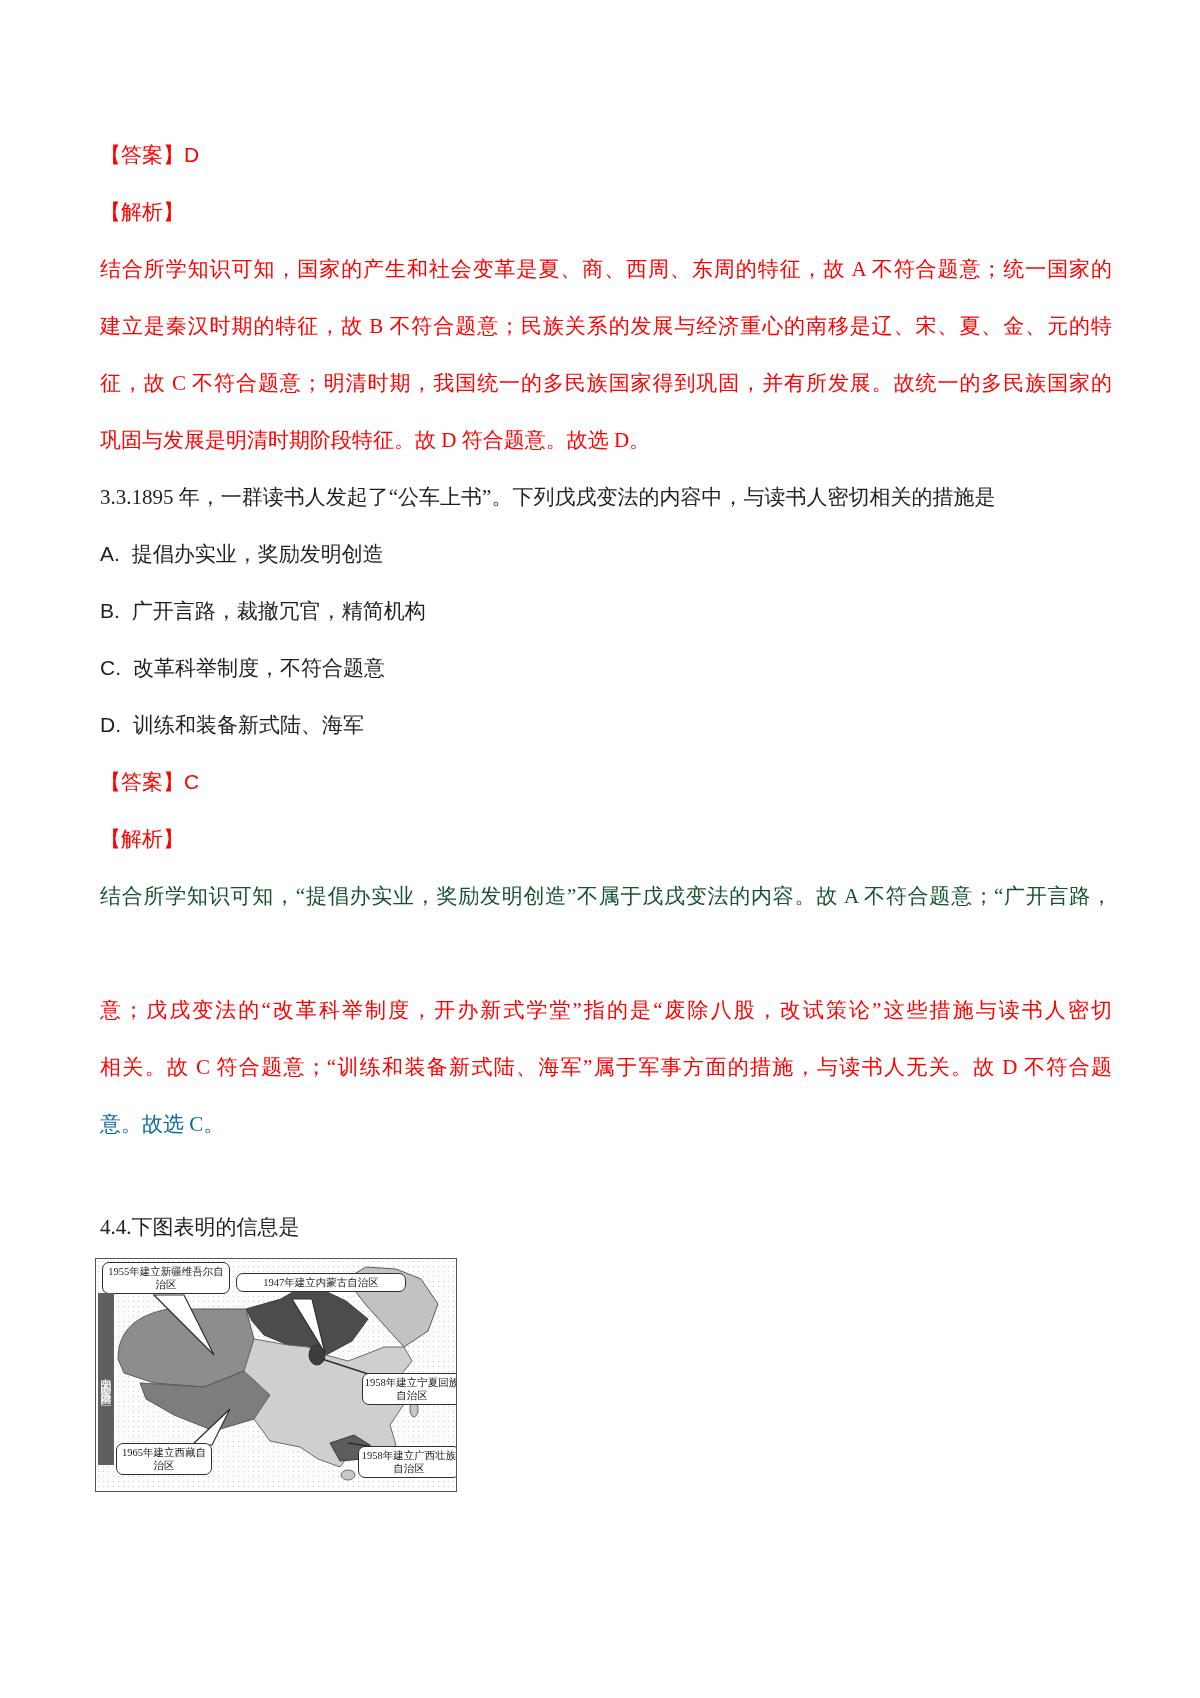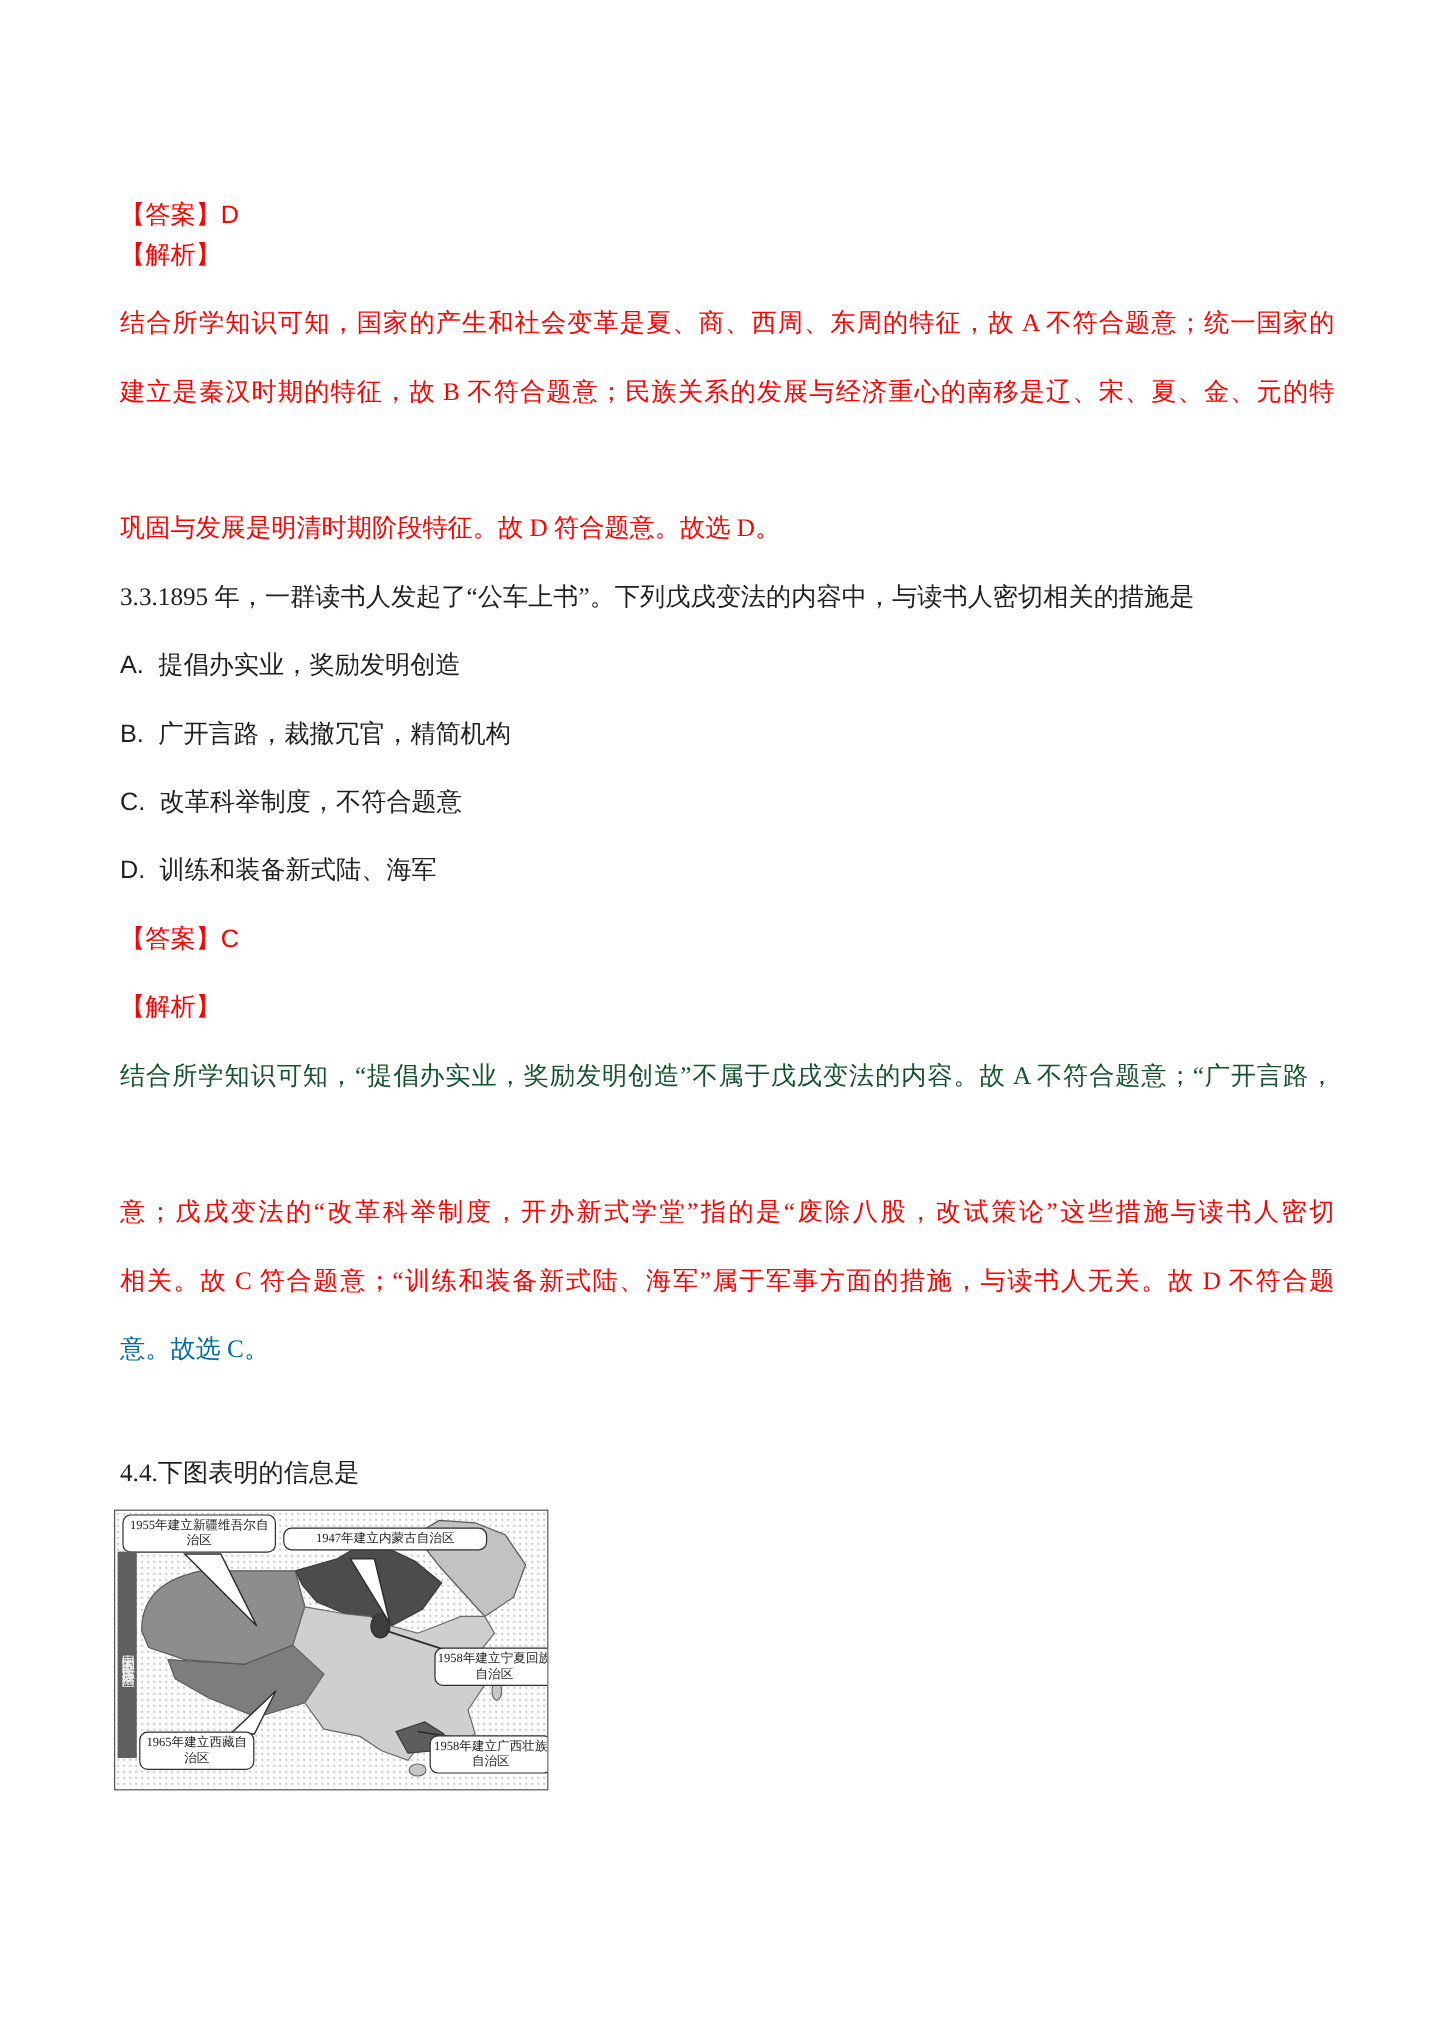--- a/index.html
+++ b/index.html
@@ -28,27 +28,28 @@
   .c3{left:266px;top:114px;width:100px;}
   .c4{left:20px;top:184px;width:96px;}
   .c5{left:262px;top:187px;width:102px;}
   .watermark{position:absolute;left:458px;top:1353px;font-size:17px;line-height:26px;white-space:nowrap;}
 </style>
 </head>
 <body>
 
 <div class="page">
 
-  <div class="t red" style="top: 140px; color: rgb(255, 0, 0); margin-top: 24px;">
+  <div class="t red" style="top: 140px; color: rgb(255, 0, 0);">
     <span>【答案】</span><span class="ans-letter">D</span>
   </div>
   <div class="t red" style="top: 197px; color: rgb(255, 0, 0);">【解析】</div>
 
   <div class="t red jl" style="top: 311px; color: rgb(255, 0, 0);">建立是秦汉时期的特征，故 B 不符合题意；民族关系的发展与经济重心的南移是辽、宋、夏、金、元的特</div>
   <div class="t red jl" style="top: 254px; color: rgb(255, 0, 0);">结合所学知识可知，国家的产生和社会变革是夏、商、西周、东周的特征，故 A 不符合题意；统一国家的</div>
+  <div class="t red jl" style="top: 368px; color: rgb(255, 0, 0);">征，故 C 不符合题意；明清时期，我国统一的多民族国家得到巩固，并有所发展。故统一的多民族国家的</div>
   <div class="t red" style="top: 425px; color: rgb(255, 0, 0);">巩固与发展是明清时期阶段特征。故 D 符合题意。故选 D。</div>
 
   <div class="t" style="top:482px">3.3.1895 年，一群读书人发起了“公车上书”。下列戊戌变法的内容中，与读书人密切相关的措施是</div>
 
   <div class="t" style="top:539px">
     <span class="opt-label">A.</span><span>提倡办实业，奖励发明创造</span>
   </div>
   <div class="t" style="top:596px">
     <span class="opt-label">B.</span><span>广开言路，裁撤冗官，精简机构</span>
   </div>

